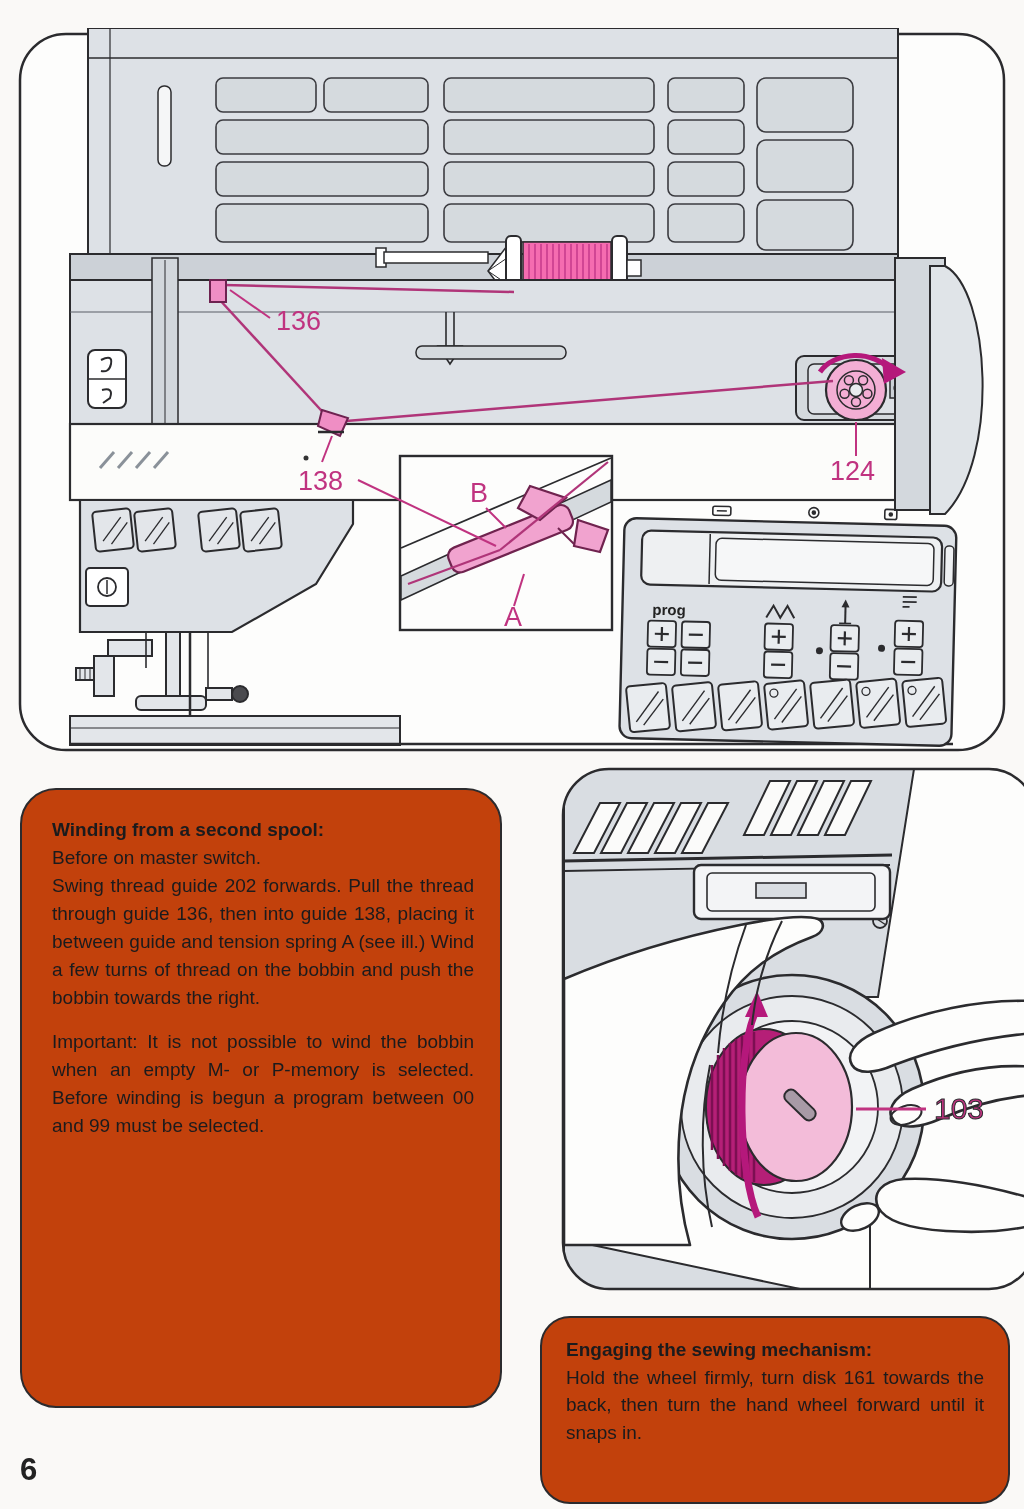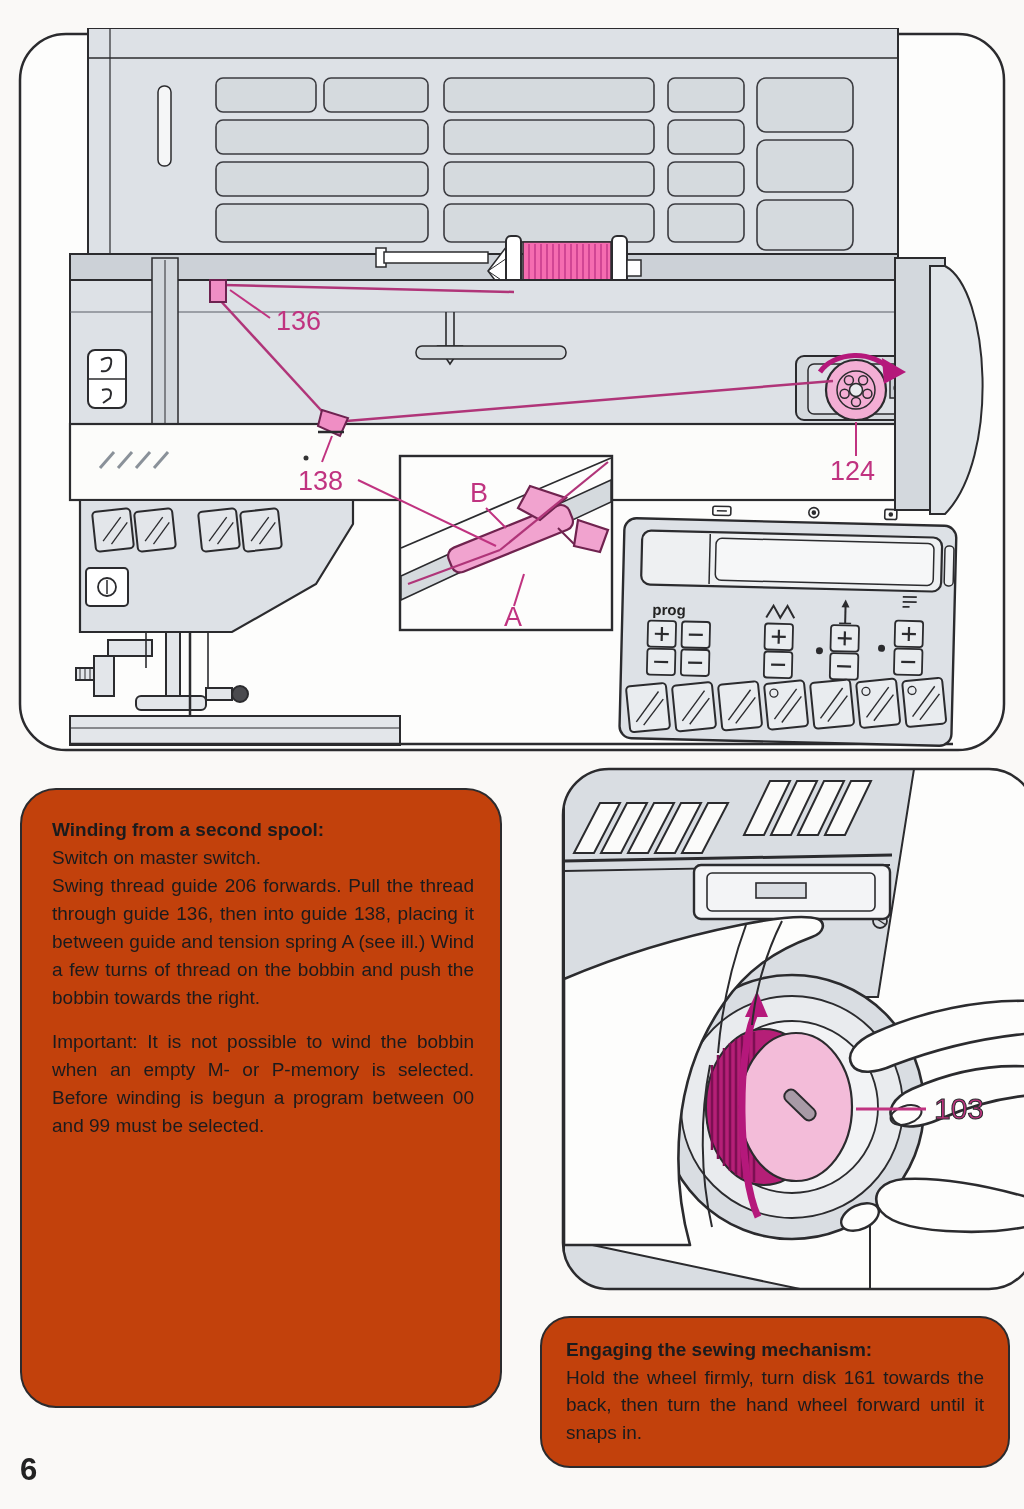--- a/index.html
+++ b/index.html
@@ -17,21 +17,21 @@
   .box-winding {
     left:20px; top:788px; width:482px; height:620px;
     border-radius:36px; padding:26px 26px 0 30px;
   }
   .box-winding h3, .box-winding p {
     margin:0; font-size:19px; line-height:28px; text-align:justify;
   }
   .box-winding h3 { font-weight:bold; text-align:left; }
   .box-winding p.gap { margin-top:16px; }
   .box-engaging {
-    left:540px; top:1316px; width:470px; height:152px;
+    left:540px; top:1316px; width:470px; height:188px;
     border-radius:30px; padding:18px 24px;
   }
   .box-engaging h3, .box-engaging p {
     margin:0; font-size:19px; line-height:27.5px; text-align:justify;
   }
   .box-engaging h3 { font-weight:bold; text-align:left; }
   .page-number {
     position:absolute; left:20px; top:1452px;
     font-size:31px; font-weight:bold; color:#222;
   }
@@ -349,22 +349,22 @@
       <line x1="340" y1="452" x2="478" y2="518" stroke="#c03380" stroke-width="2"></line>
       <text x="280" y="462" fill="#c03380">138</text>
       <line x1="838" y1="394" x2="838" y2="428" stroke="#c03380" stroke-width="2"></line>
       <text x="812" y="452" fill="#c03380">124</text>
     </g>
   </svg>
   </div>
 
   <section class="box box-winding">
     <h3>Winding from a second spool:</h3>
-    <p>Switch on master switch.</p>
-    <p>Swing thread guide 206 forwards. Pull the thread through guide 136, then into guide 138, placing it between guide and tension spring A (see ill.) Wind a few turns of thread on the bobbin and push the bobbin towards the right.</p>
+    <p>Before on master switch.</p>
+    <p>Swing thread guide 202 forwards. Pull the thread through guide 136, then into guide 138, placing it between guide and tension spring A (see ill.) Wind a few turns of thread on the bobbin and push the bobbin towards the right.</p>
     <p class="gap">Important: It is not possible to wind the bobbin when an empty M- or P-memory is selected. Before winding is begun a program between 00 and 99 must be selected.</p>
   </section>
 
   <div class="fig" style="left:560px; top:765px;text-decoration:underline;">
   <svg width="478" height="528" viewBox="0 0 478 528">
     <defs>
           <clipPath id="clipR">
             <rect x="3" y="4" width="472" height="520" rx="46"></rect>
           </clipPath>
         </defs>

